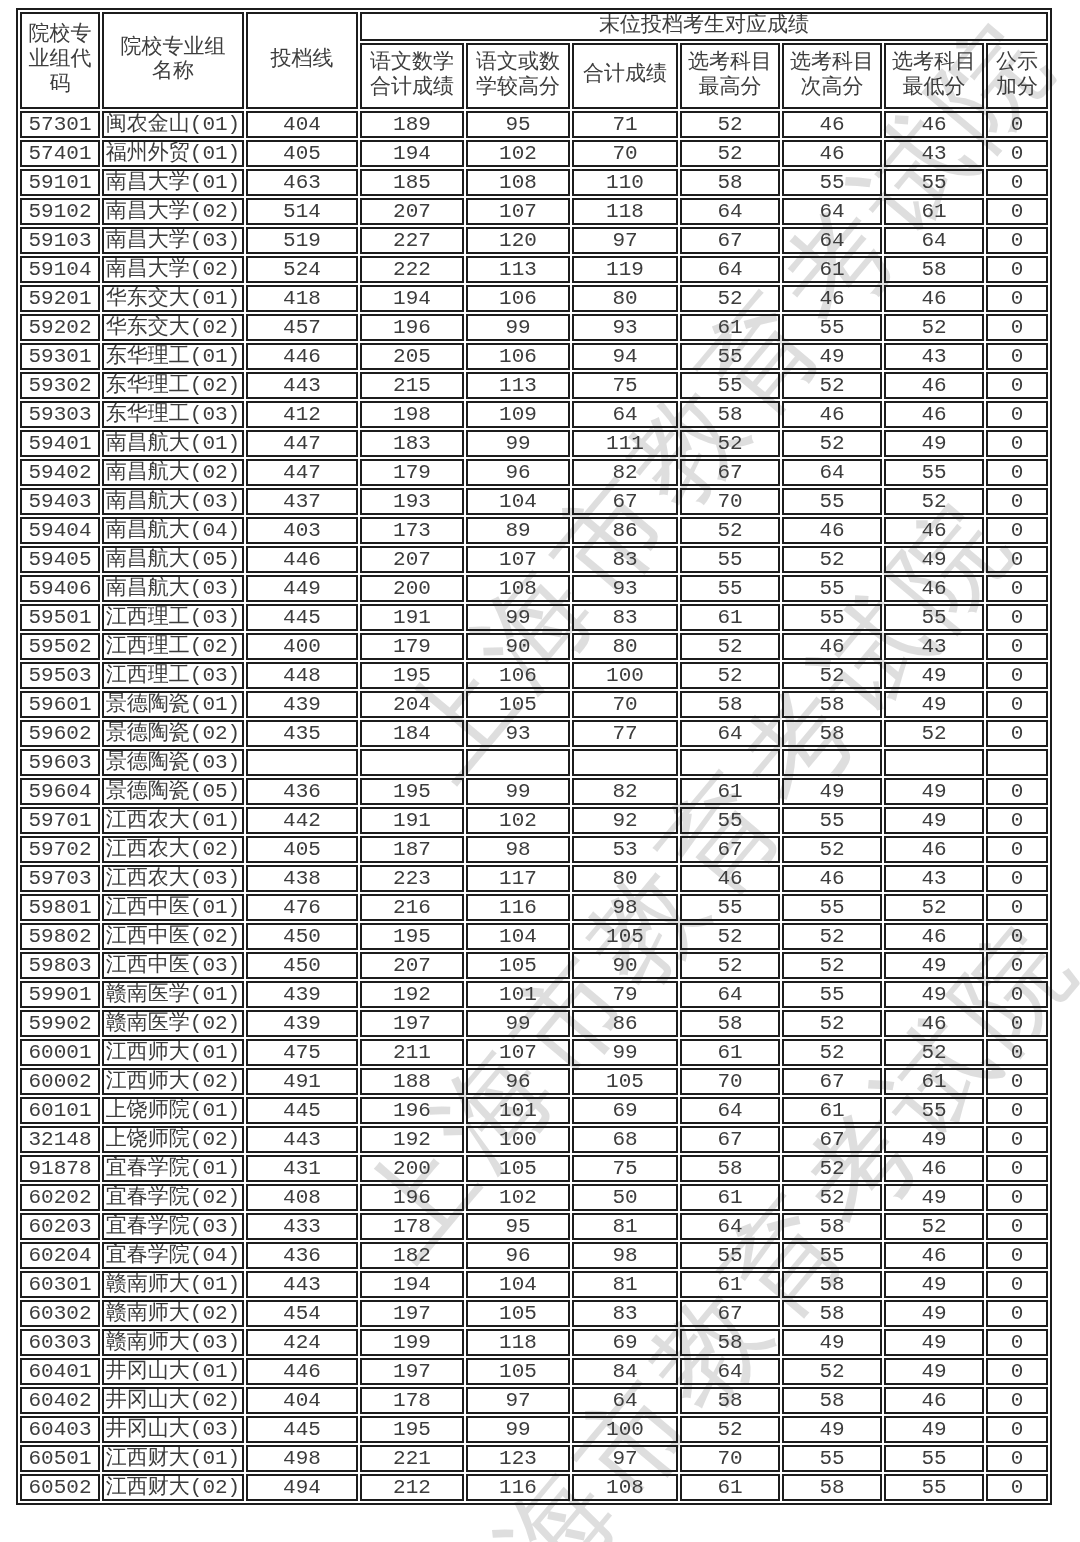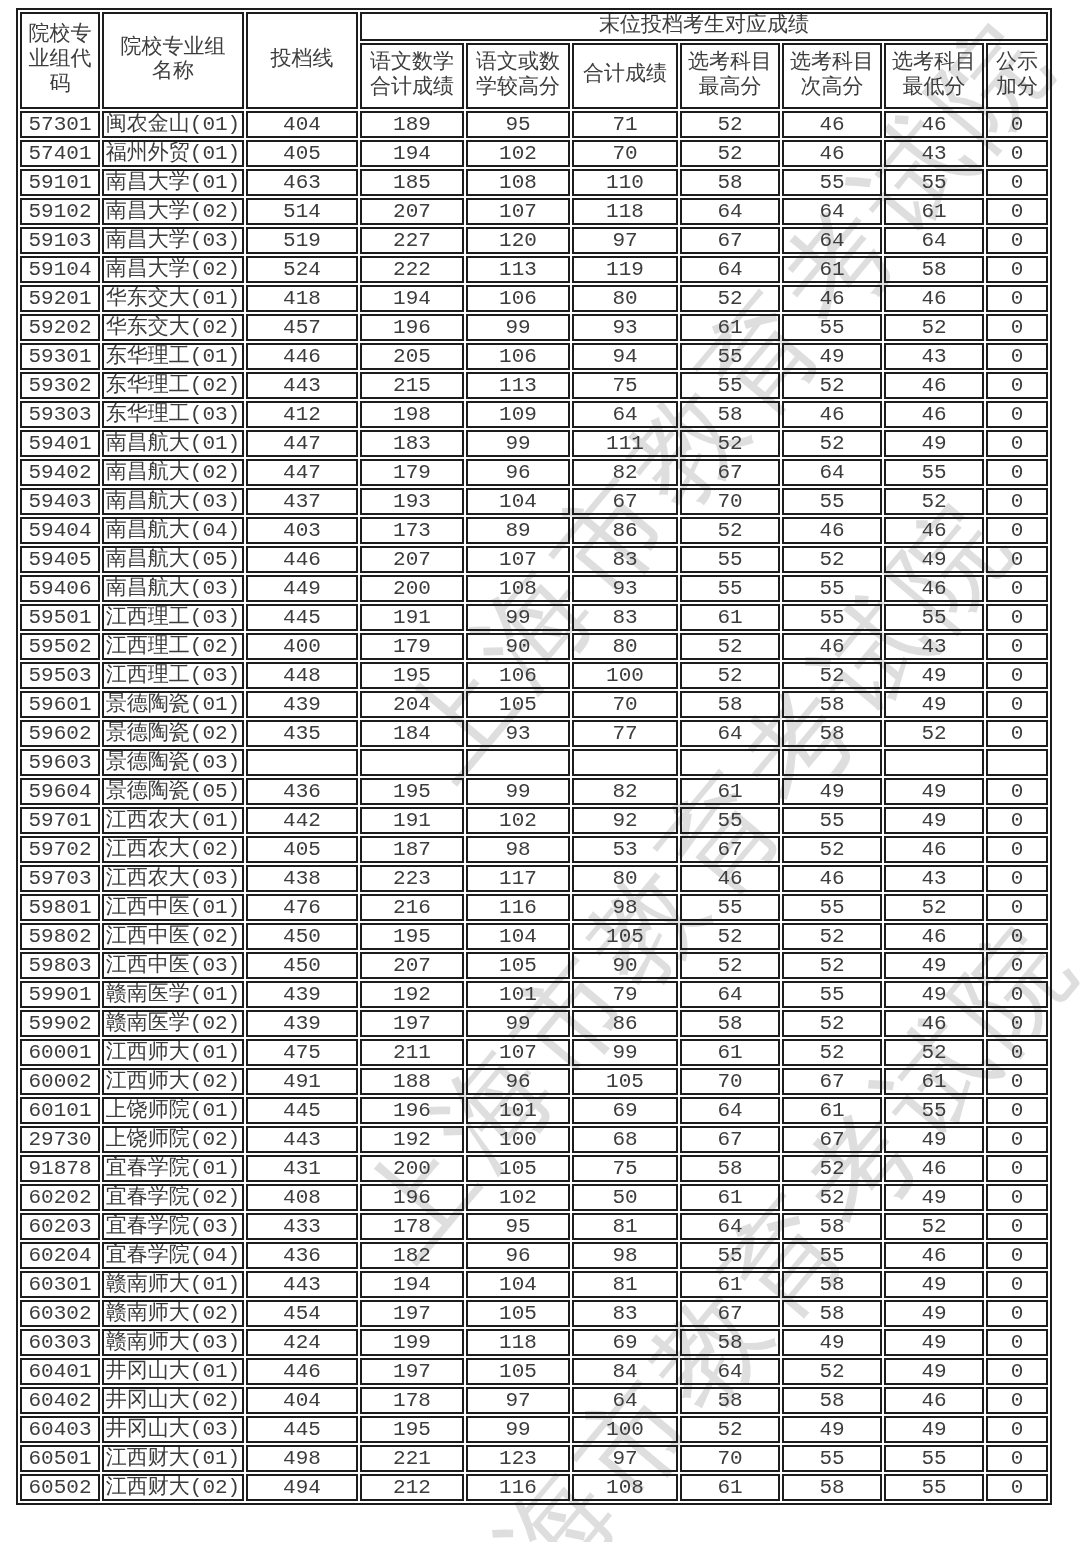--- a/index.html
+++ b/index.html
@@ -524,21 +524,21 @@
           <td>445</td>
           <td>196</td>
           <td>101</td>
           <td>69</td>
           <td>64</td>
           <td>61</td>
           <td>55</td>
           <td>0</td>
         </tr>
         <tr>
-          <td>29730</td>
+          <td>32148</td>
           <td>上饶师院(02)</td>
           <td>443</td>
           <td>192</td>
           <td>100</td>
           <td>68</td>
           <td>67</td>
           <td>67</td>
           <td>49</td>
           <td>0</td>
         </tr>

